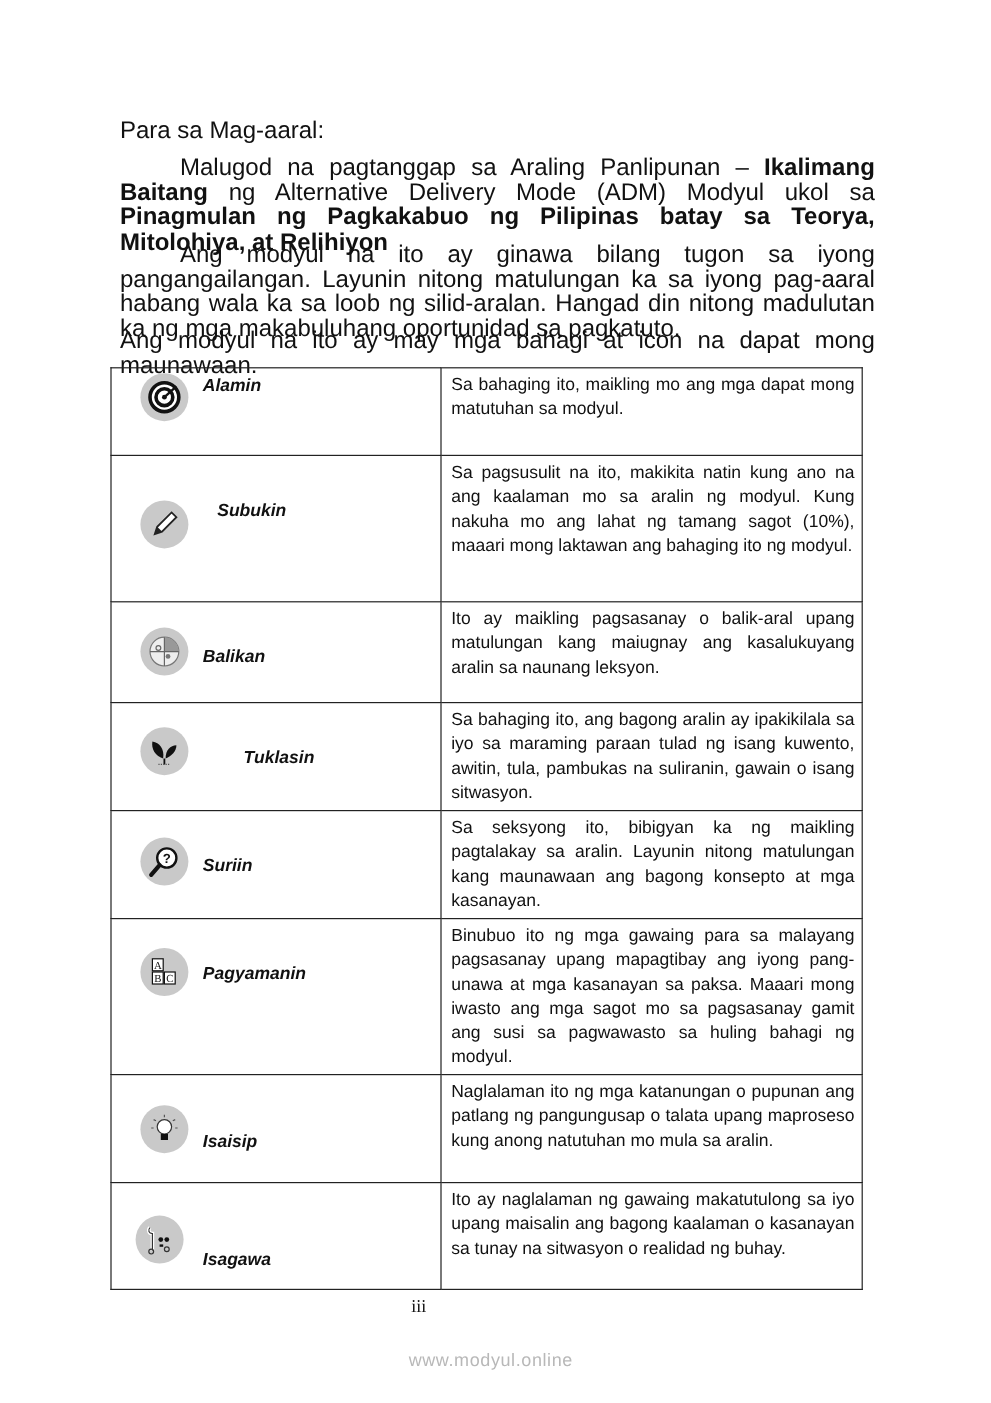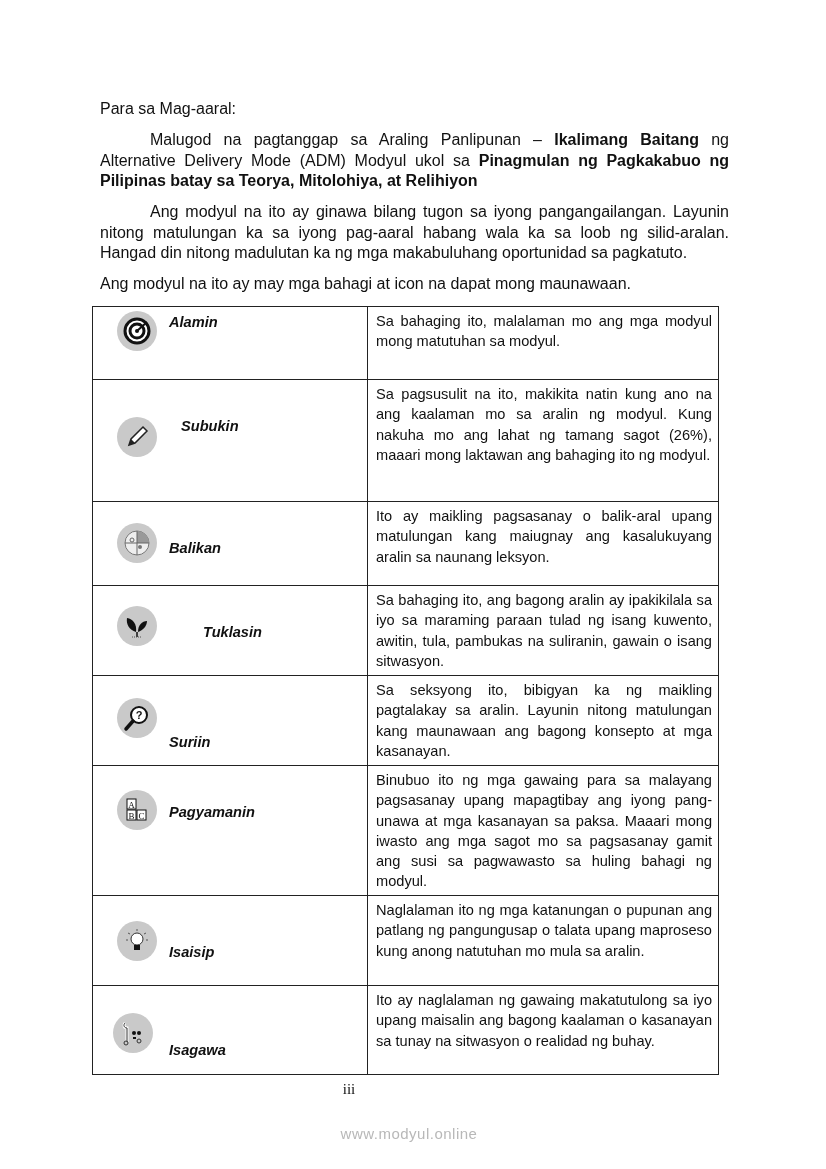--- a/index.html
+++ b/index.html
@@ -1,17 +1,17 @@
 <!DOCTYPE html>
 <html><head>
 <meta charset="utf-8">
 <style>
   html, body { margin:0; padding:0; background:#fff; }
   body { width:826px; height:1169px; position:relative; font-family:"Liberation Sans", sans-serif; color:#111; }
-  .p { position:absolute; left:100px; width:629px; font-size:16px; line-height:20.5px; text-align:justify; }
+  .p { position:absolute; left:100px; width:629px; font-size:20px; line-height:20.5px; text-align:justify; }
   .p b { font-weight:bold; }
   .indent { text-indent:50px; }
   table.icons { position:absolute; left:92px; top:306px; width:627px; border-collapse:collapse; font-size:14.6px; }
   table.icons td { border:1px solid #222; vertical-align:top; padding:0; }
   td.lc { width:274px; position:relative; }
   td.rc { padding:4px 6px 2px 8px !important; line-height:20.3px; text-align:justify; }
   .ico { position:absolute; left:24px; width:40px; height:40px; border-radius:50%; background:#c9c9c9; display:flex; align-items:center; justify-content:center; }
   .ico svg { width:28px; height:28px; }
   .label { position:absolute; left:76px; font-weight:bold; font-style:italic; font-size:14.6px; }
   .pagenum { position:absolute; top:1081px; left:0; width:698px; text-align:center; font-family:"Liberation Serif", serif; font-size:15px; }
@@ -35,33 +35,33 @@
       <div class="ico" style="top:4px;">
         <svg viewBox="0 0 28 28">
               <circle cx="14" cy="14" r="12" fill="#fff" stroke="#111" stroke-width="3"></circle>
               <circle cx="14" cy="14" r="7" fill="none" stroke="#111" stroke-width="3"></circle>
               <circle cx="14" cy="14" r="2" fill="#111"></circle>
               <line x1="14" y1="14" x2="24" y2="5" stroke="#111" stroke-width="2"></line>
             </svg>
       </div>
       <span class="label" style="top:7px;">Alamin</span>
     </td>
-    <td class="rc">Sa bahaging ito, malalaman mo ang mga modyul mong matutuhan sa modyul.</td>
+    <td class="rc">Sa bahaging ito, maikling mo ang mga dapat mong matutuhan sa modyul.</td>
   </tr>
   <tr style="height:122px;">
     <td class="lc">
       <div class="ico" style="top:37px;">
         <svg viewBox="0 0 28 28">
               <path d="M6 22 L8 16 L20 4 L24 8 L12 20 Z" fill="#fff" stroke="#222" stroke-width="1.5"></path>
               <path d="M6 22 L8 16 L12 20 Z" fill="#222"></path>
             </svg>
       </div>
       <span class="label" style="top:38px;margin-left:12px;">Subukin</span>
     </td>
-    <td class="rc">Sa pagsusulit na ito, makikita natin kung ano na ang kaalaman mo sa aralin ng modyul. Kung nakuha mo ang lahat ng tamang sagot (26%), maaari mong laktawan ang bahaging ito ng modyul.</td>
+    <td class="rc">Sa pagsusulit na ito, makikita natin kung ano na ang kaalaman mo sa aralin ng modyul. Kung nakuha mo ang lahat ng tamang sagot (10%), maaari mong laktawan ang bahaging ito ng modyul.</td>
   </tr>
   <tr style="height:84px;">
     <td class="lc">
       <div class="ico" style="top:21px;">
         <svg viewBox="0 0 28 28">
               <circle cx="14" cy="14" r="12" fill="#eee" stroke="#777" stroke-width="1"></circle>
               <path d="M14 2 A12 12 0 0 1 26 14 L14 14 Z" fill="#999"></path>
               <line x1="14" y1="2" x2="14" y2="26" stroke="#666"></line>
               <line x1="2" y1="14" x2="26" y2="14" stroke="#666"></line>
               <circle cx="9" cy="11" r="2" fill="none" stroke="#666"></circle>
@@ -88,21 +88,21 @@
   </tr>
   <tr style="height:90px;">
     <td class="lc">
       <div class="ico" style="top:22px;">
         <svg viewBox="0 0 28 28">
               <circle cx="16" cy="11" r="8" fill="#fff" stroke="#111" stroke-width="2"></circle>
               <text x="16" y="15" font-size="11" font-weight="bold" text-anchor="middle" fill="#111" font-family="Liberation Sans, sans-serif">?</text>
               <line x1="10" y1="17" x2="3" y2="25" stroke="#111" stroke-width="3.5" stroke-linecap="round"></line>
             </svg>
       </div>
-      <span class="label" style="top:38px;margin-top:20px;">Suriin</span>
+      <span class="label" style="top:38px;">Suriin</span>
     </td>
     <td class="rc">Sa seksyong ito, bibigyan ka ng maikling pagtalakay sa aralin. Layunin nitong matulungan kang maunawaan ang bagong konsepto at mga kasanayan.</td>
   </tr>
   <tr style="height:130px;">
     <td class="lc">
       <div class="ico" style="top:24px;">
         <svg viewBox="0 0 28 28">
               <rect x="4" y="3" width="9" height="10" fill="#fff" stroke="#111"></rect>
               <text x="8.5" y="11.5" font-size="9" text-anchor="middle" fill="#111" font-family="Liberation Serif, serif">A</text>
               <rect x="4" y="14" width="9" height="10" fill="#fff" stroke="#111"></rect>

